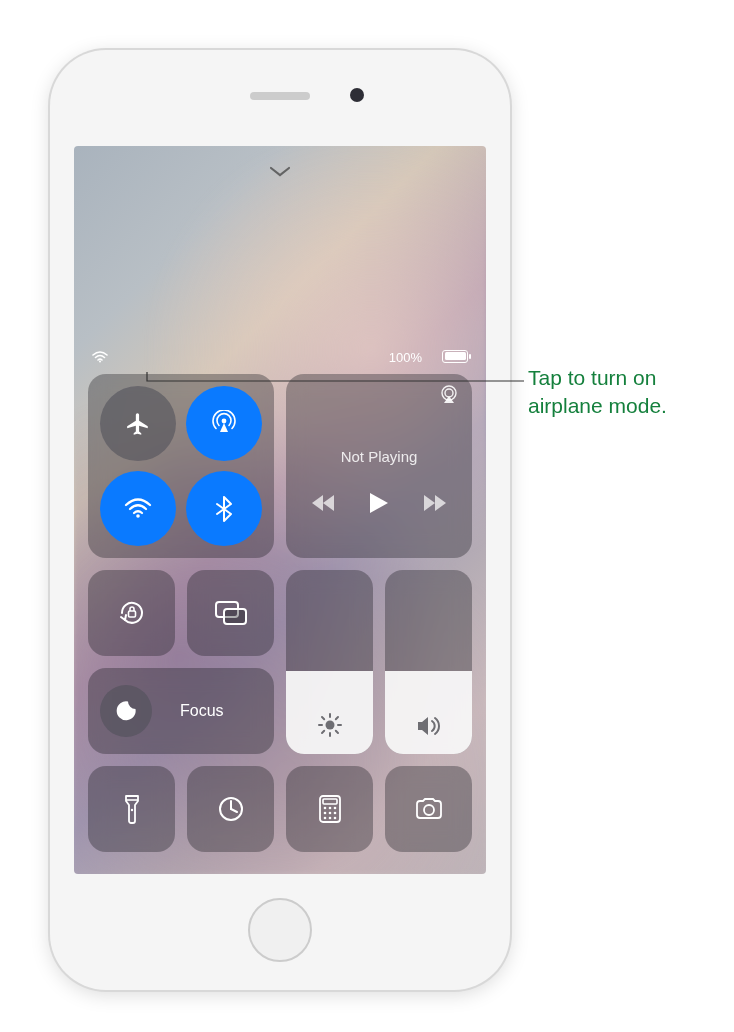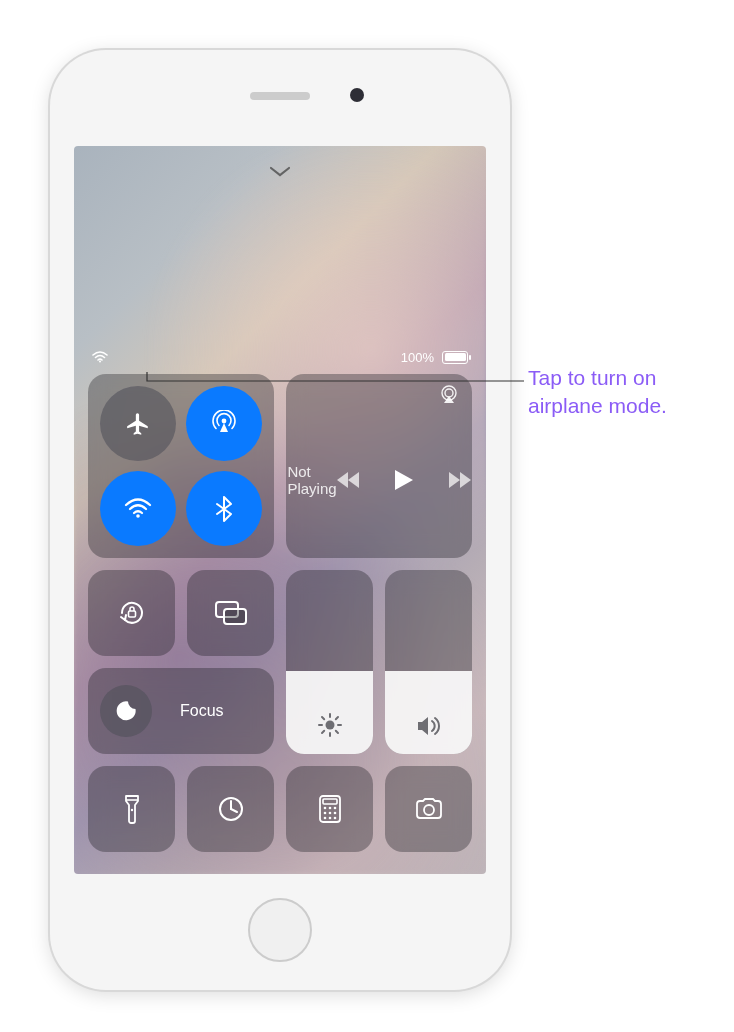--- a/index.html
+++ b/index.html
@@ -64,21 +64,21 @@
     position: absolute;
     top: 200px; left: 0; right: 0; height: 22px;
     display: flex; align-items: center;
     color: #fff;
     padding: 0 18px;
     font-size: 13px;
     font-weight: 500;
   }
   .status-bar .sp { flex: 1; }
   .battery {
-    display: inline-flex; align-items: center; gap: 8px;
+    display: inline-flex; gap: 20px;
   }
   .battery-body {
     width: 26px; height: 13px; border: 1.5px solid #fff; border-radius: 3px;
     position: relative;
   }
   .battery-body::after {
     content:""; position:absolute; right:-4px; top:3px; width:2.5px; height:5px;
     background:#fff; border-radius:1px;
   }
   .battery-fill { position:absolute; inset:1.5px; background:#fff; border-radius:1.5px; }
@@ -112,21 +112,21 @@
   }
   .conn-btn {
     border-radius: 50%;
     display: flex; align-items: center; justify-content: center;
     background: rgba(80,80,90,0.6);
     color: #fff;
   }
   .conn-btn.active { background: #0a7aff; }
   .media {
     grid-column: span 2; grid-row: span 2;
-    flex-direction: row;
+    flex-direction: column;
     padding: 10px 20px;
   }
   .media-title {
     color: rgba(255,255,255,0.85);
     font-size: 15px;
     margin-top: 28px;
   }
   .media-airplay {
     position: absolute; top: 10px; right: 12px;
     color: rgba(255,255,255,0.9);
@@ -168,21 +168,21 @@
   }
   .row2 { grid-row: span 2; }
 
   .callout {
     position: absolute;
     left: 528px;
     top: 364px;
     width: 190px;
     font-size: 21px;
     line-height: 1.35;
-    color: #8b5cf6;
+    color: #15803d;
   }
   .leader {
     position: absolute;
     stroke: #333; stroke-width: 1.2; fill: none;
     pointer-events: none;
   }
   svg.ico { display: block; }
 </style>
 </head>
 <body>

